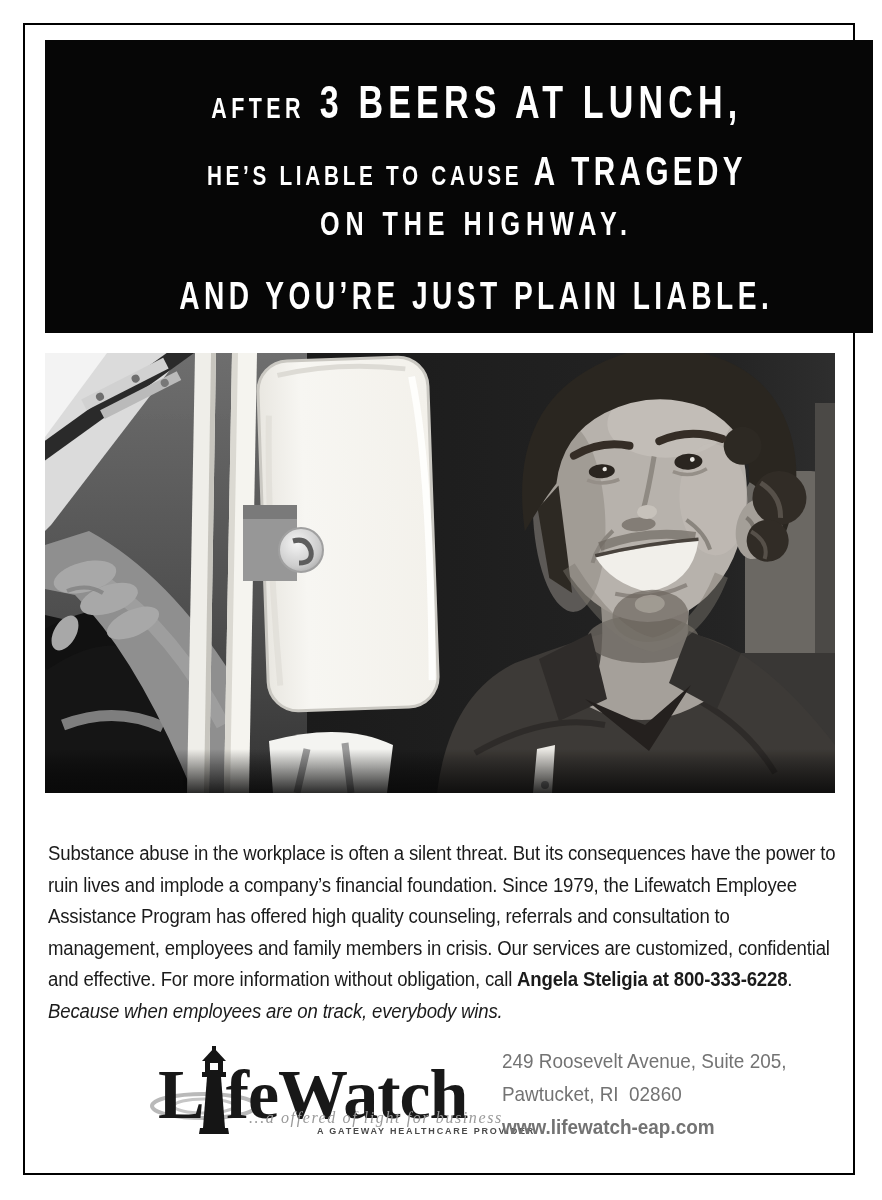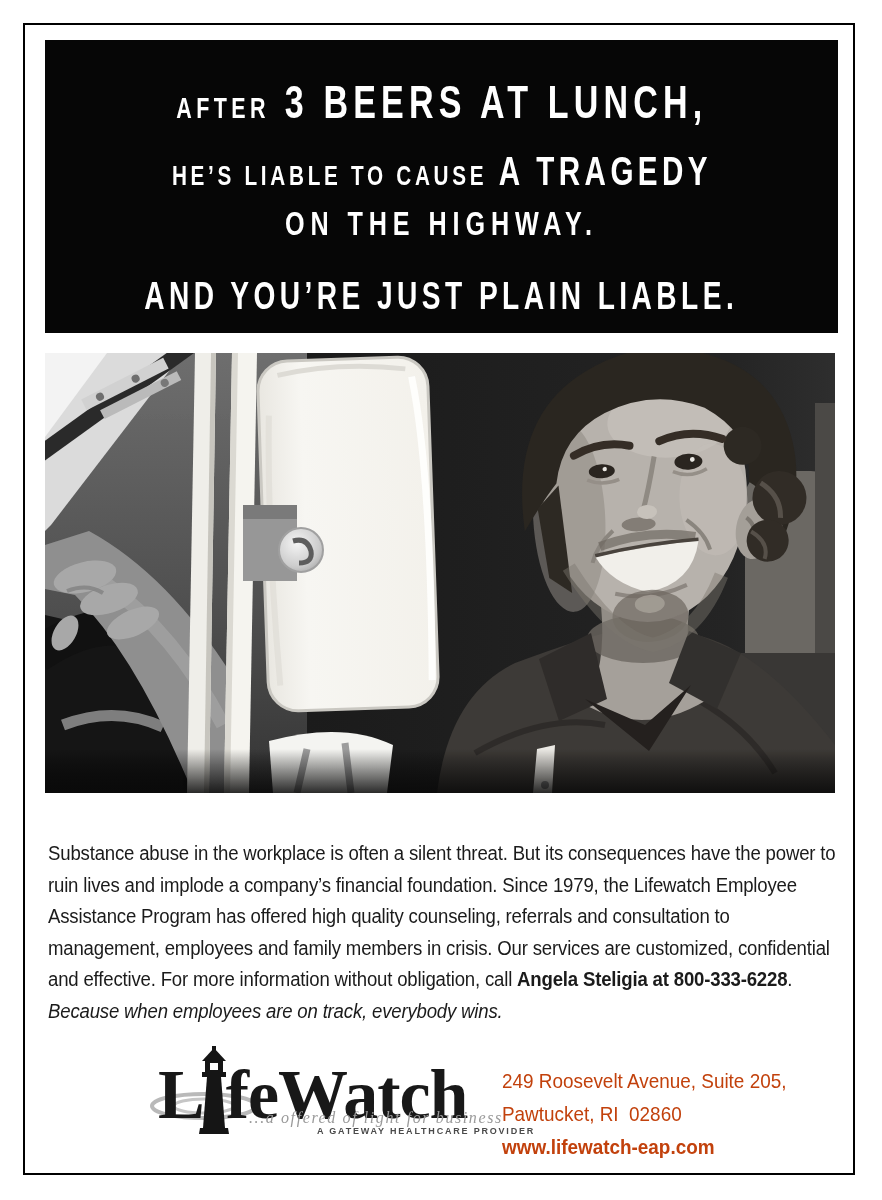--- a/index.html
+++ b/index.html
@@ -7,21 +7,21 @@
     position:relative;width:882px;height:1200px;background:#ffffff;
     font-family:"Liberation Sans",sans-serif;overflow:hidden;margin:0 auto;
   }
   .page-border{
     position:absolute;left:23px;top:23px;width:832px;height:1152px;
     border:2px solid #000;box-sizing:border-box;
   }
   
   .headline-box{
     position:absolute;left:45px;top:40px;width:793px;height:293px;
-    background:#060606;color:#fff;display:flex;flex-direction:column;align-items:center;
+    background:#060606;color:#fff;display:flex;flex-direction:column;align-items:center;padding-left:35px;
   }
   .hl{white-space:nowrap;font-weight:bold;transform:scaleX(0.74);transform-origin:center top;}
   .hl-1{margin-top:36px;font-size:46px;line-height:52px;letter-spacing:7px;}
   .hl-1 .sm{font-size:29px;letter-spacing:6px;}
   .hl-2{margin-top:14px;font-size:40px;line-height:46px;letter-spacing:6px;}
   .hl-2 .sm{font-size:28px;letter-spacing:5px;}
   .hl-3{margin-top:4px;font-size:34px;line-height:40px;letter-spacing:8px;}
   .hl-4{margin-top:30px;font-size:38px;line-height:46px;letter-spacing:6px;}
   
   .photo{
@@ -50,21 +50,21 @@
   }
   .tag2{
     position:absolute;left:249px;top:1109px;font-family:"Liberation Serif",serif;
     font-style:italic;font-size:16px;letter-spacing:1.6px;color:#9a9a9a;white-space:nowrap;
   }
   .tag3{
     position:absolute;left:317px;top:1126px;font-size:9px;font-weight:bold;
     letter-spacing:1.8px;color:#4a4a4a;white-space:nowrap;
   }
   .contact{
-    position:absolute;left:502px;top:1044px;font-size:21px;line-height:33px;color:#c2410c;margin-top:20px;
+    position:absolute;left:502px;top:1044px;font-size:21px;line-height:33px;color:#737373;
   }
   .contact .ln{display:block;white-space:pre;transform:scaleX(0.9);transform-origin:left top;}
   .contact .url{font-weight:bold;}
 </style>
 </head>
 <body>
 
 <div class="page">
   <div class="page-border"></div>
 

